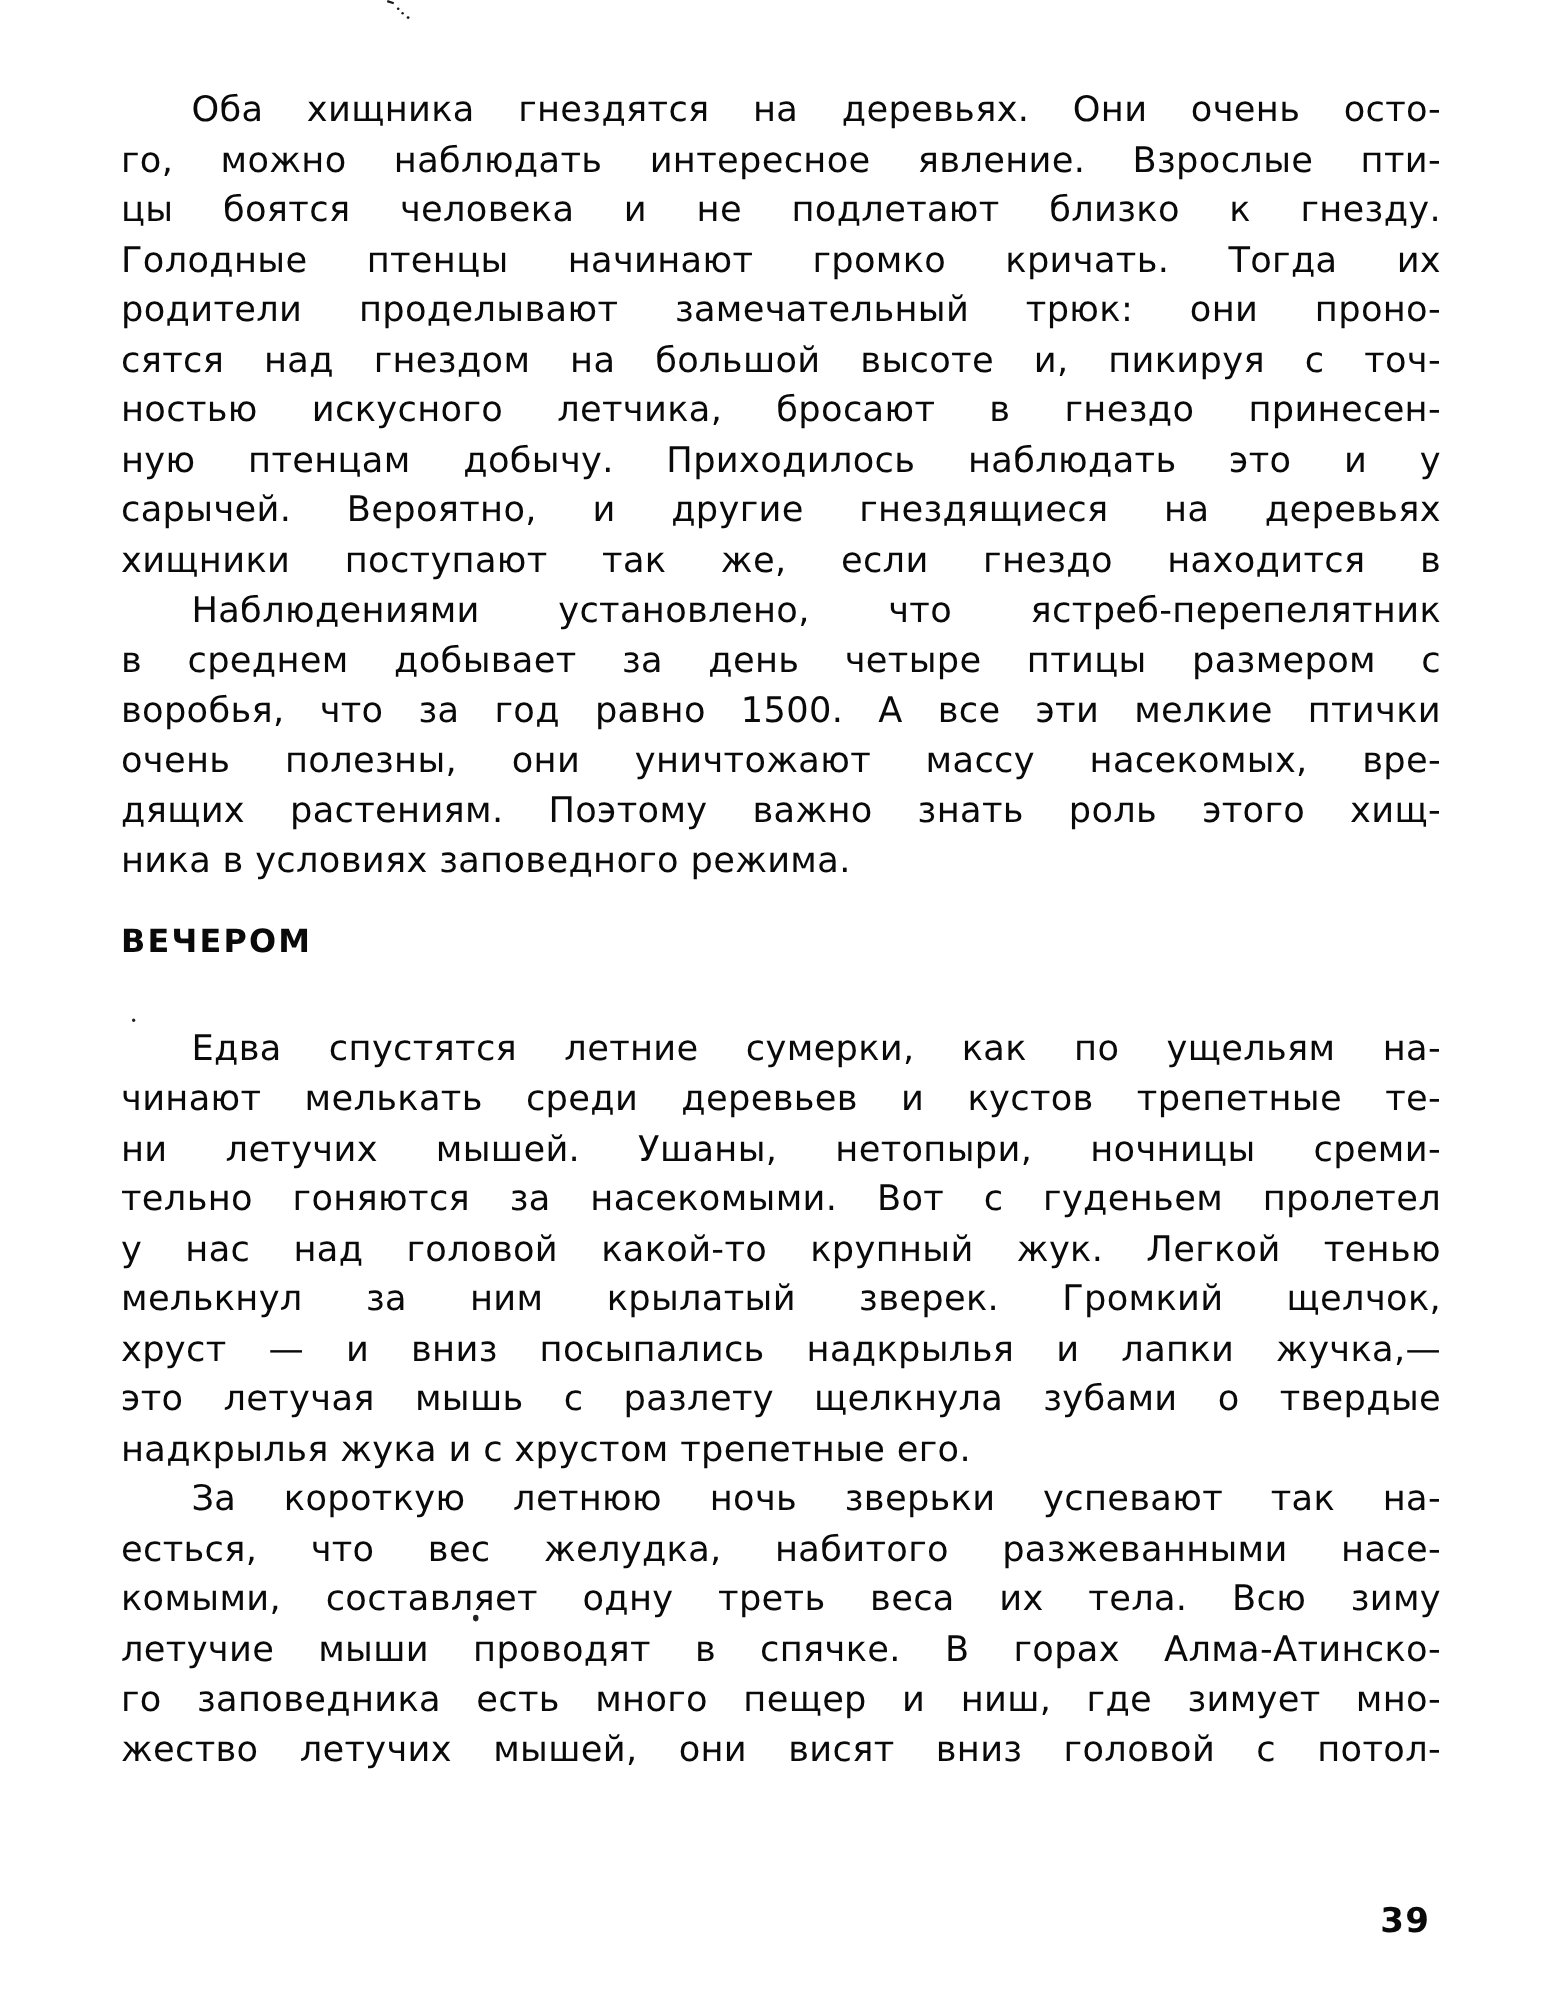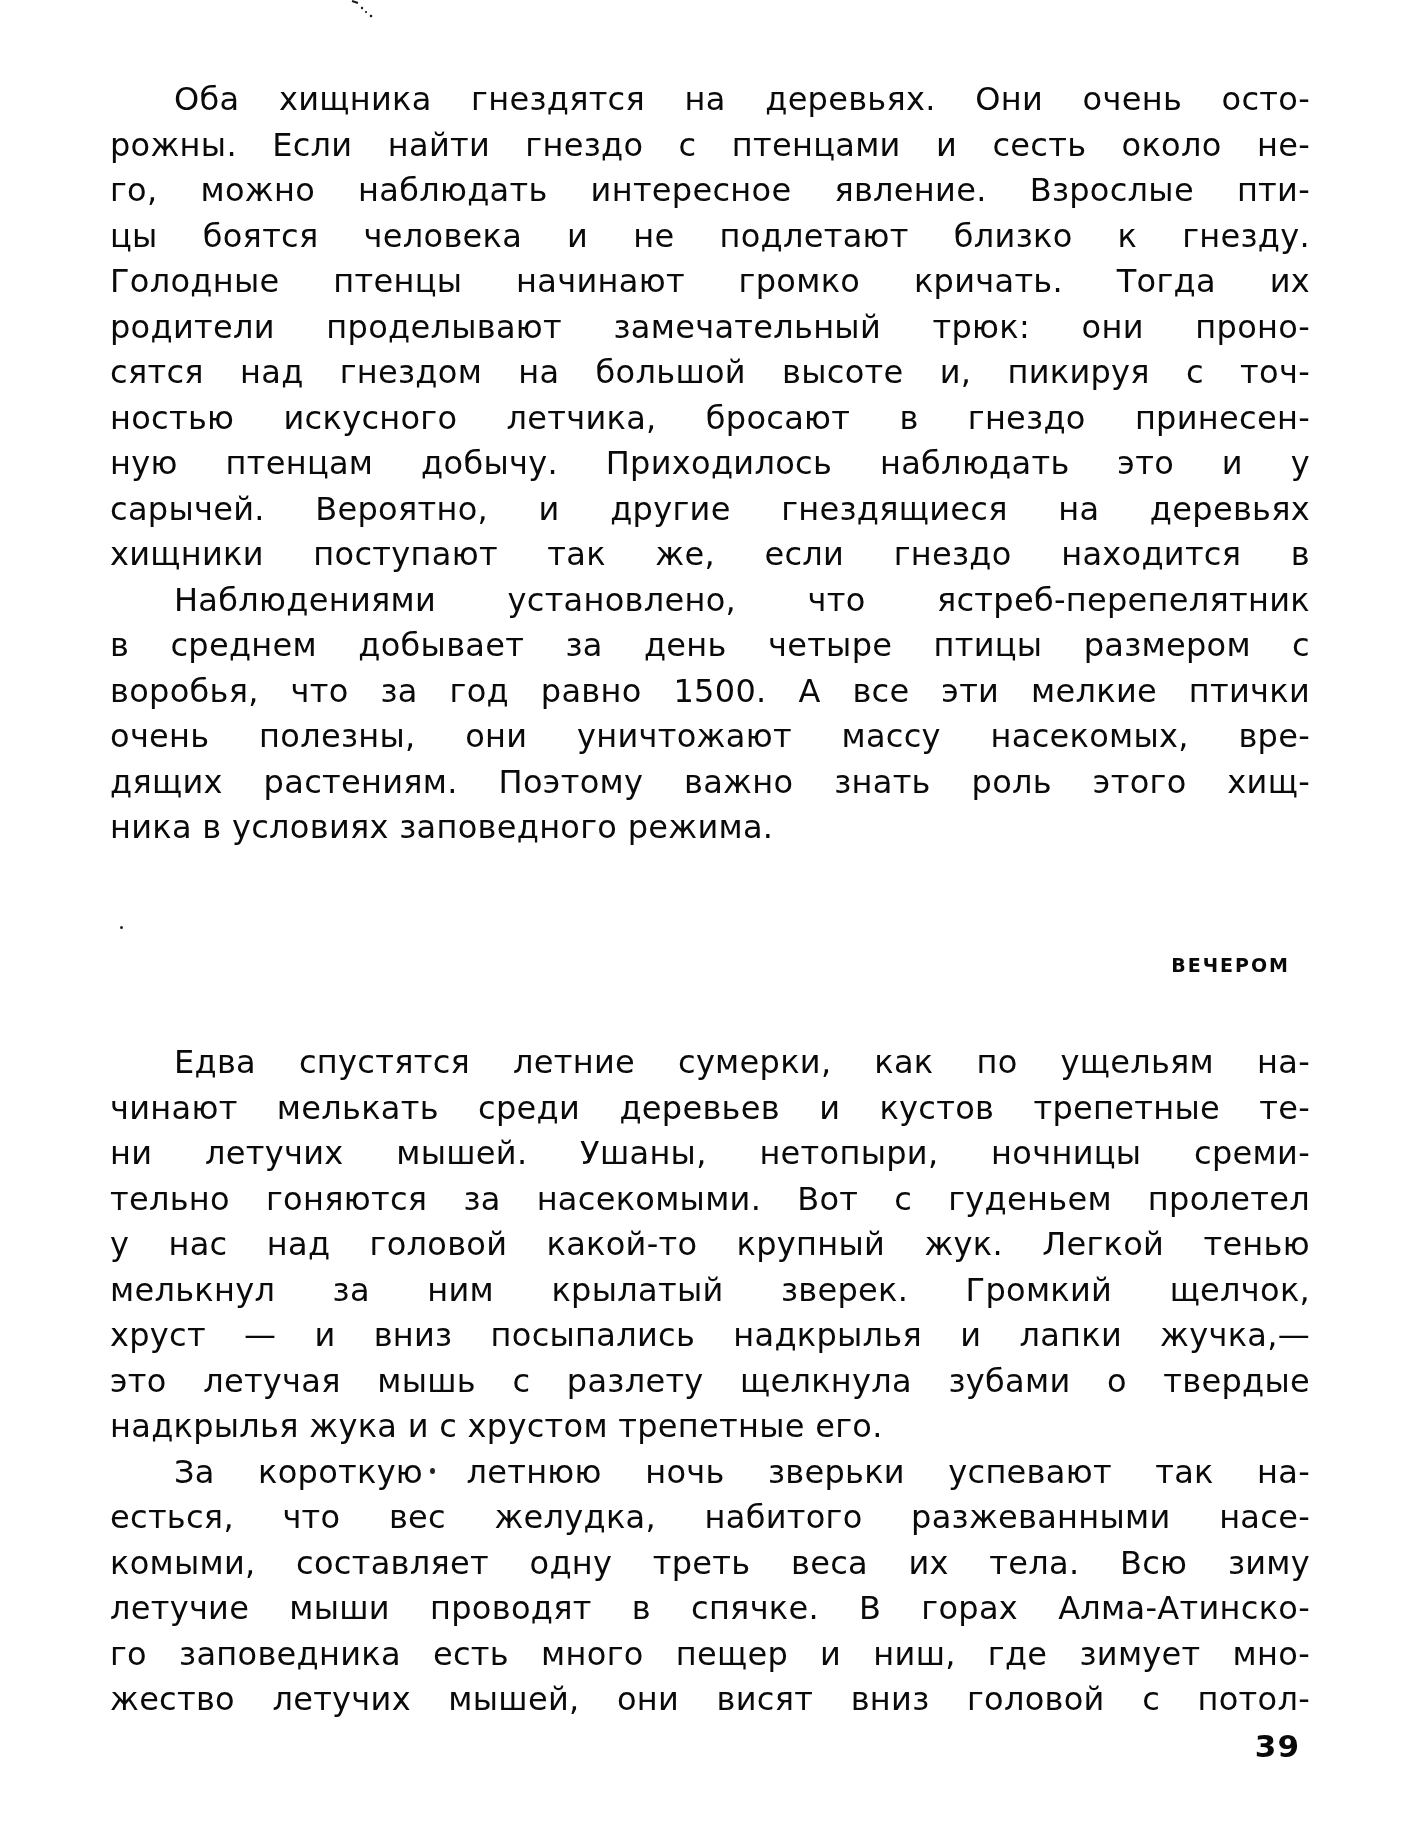--- a/index.html
+++ b/index.html
@@ -41,27 +41,26 @@
     -moz-text-align-last: justify;
   }
   .line.indent {
     text-indent: 64px;
   }
   .line.plast {
     text-align-last: left;
     -moz-text-align-last: left;
   }
   .section-heading {
-    margin-top: 92px;
+    margin-top: 28px;
     height: 45.5px;
     line-height: 45.5px;
-    font-size: 19px;
+    font-size: 29px;
     font-weight: bold;
     letter-spacing: 2px;
-    text-align: right;
     padding-right: 20px;
     box-sizing: border-box;
   }
   .para-after-heading {
     margin-top: 52px;
   }
   .page-number {
     position: absolute;
     top: 1728px;
     right: 121px;
@@ -95,21 +94,20 @@
     <circle cx="16" cy="12" r="1.1" fill="#1a1a1a"></circle>
     <circle cx="21" cy="16" r="1.3" fill="#1a1a1a"></circle>
   </svg>
   <div class="speck s1"></div>
   <div class="speck s2"></div>
 
   <div class="text-block">
 
     <div>
       <div class="line indent">Оба хищника гнездятся на деревьях. Они очень осто-</div>
-      <div class="line">рожны. Если найти гнездо с птенцами и сесть около не-</div>
       <div class="line">го, можно наблюдать интересное явление. Взрослые пти-</div>
       <div class="line">цы боятся человека и не подлетают близко к гнезду.</div>
       <div class="line">Голодные птенцы начинают громко кричать. Тогда их</div>
       <div class="line">родители проделывают замечательный трюк: они проно-</div>
       <div class="line">сятся над гнездом на большой высоте и, пикируя с точ-</div>
       <div class="line">ностью искусного летчика, бросают в гнездо принесен-</div>
       <div class="line">ную птенцам добычу. Приходилось наблюдать это и у</div>
       <div class="line">сарычей. Вероятно, и другие гнездящиеся на деревьях</div>
       <div class="line">хищники поступают так же, если гнездо находится в</div>
     </div>

